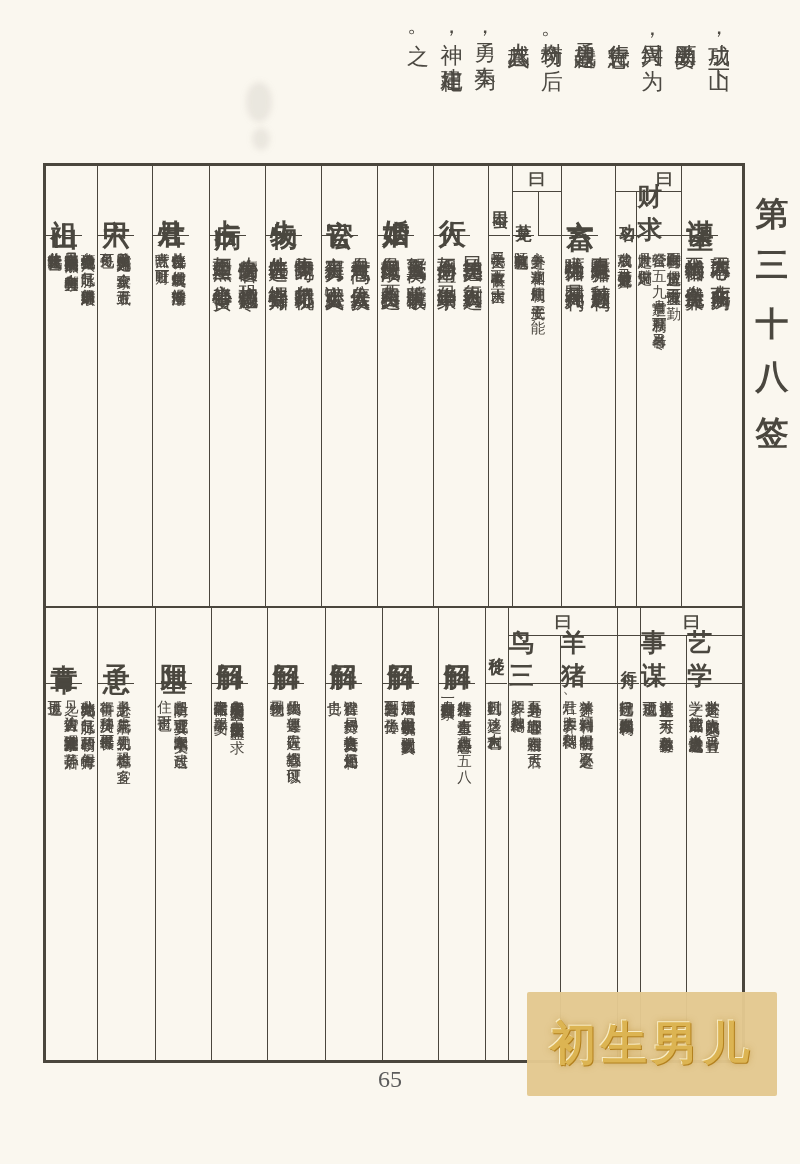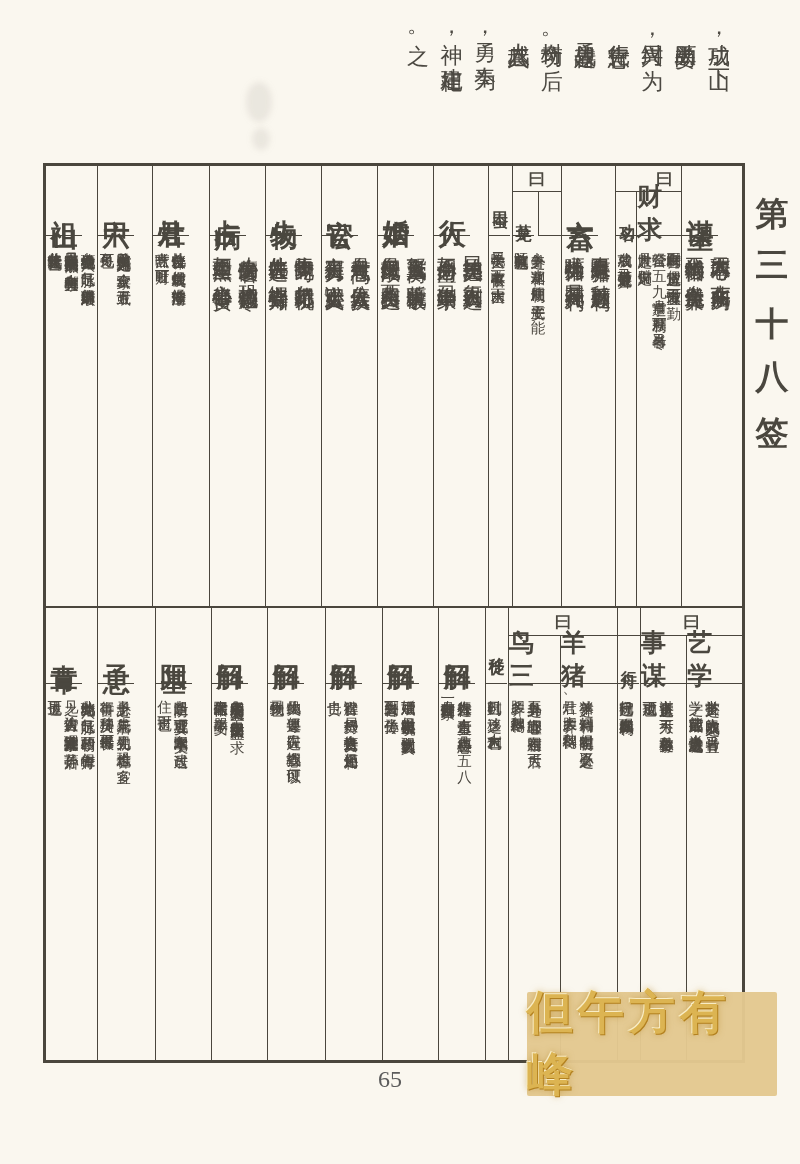--- a/index.html
+++ b/index.html
@@ -293,15 +293,15 @@
         <div class="cbody">卜此地骑龙结穴　气脉足旺　两砂相朝　但午方有峰
 见之　傍边有古人　宜理妥并消掩八曜水　葬后子孙
 可显达也</div>
       </div>
 
     </div>
   </div>
 
   <div class="page-number">65</div>
 
-  <div class="watermark">但午方有峰</div>
+  <div class="watermark">初生男儿</div>
 
 </div>
 
 </body></html>

